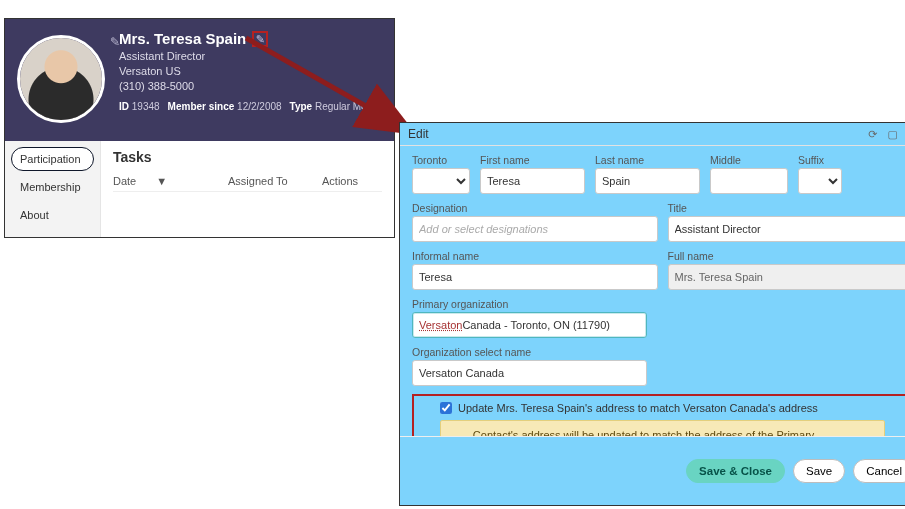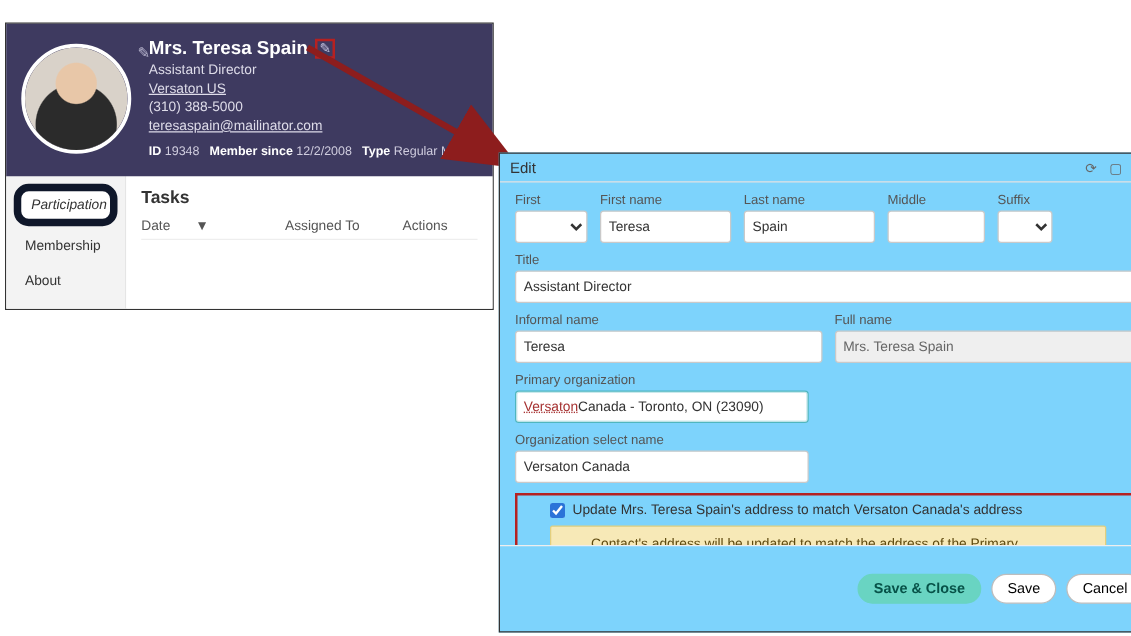--- a/index.html
+++ b/index.html
@@ -12,28 +12,28 @@
   
   .avatar-wrap::before { content:""; position:absolute; inset:0; background: radial-gradient(circle at 50% 35%, #e8c7a8 0 16px, transparent 17px),
     radial-gradient(circle at 50% 75%, #2b2b2b 0 32px, transparent 33px),
     linear-gradient(#d9d2c9,#d9d2c9); }
   .hdr-edit-dot { position: absolute; left: 105px; top: 16px; color: #b9b6cf; font-size: 12px; }
   .hdr-info { flex: 1; line-height: 1.35; }
   .hdr-name-row { display:flex; align-items:center; gap:6px; }
   .hdr-name { font-size: 15px; font-weight: 700; }
   .pencil-box { width: 16px; height: 16px; border: 2px solid #b52121; display: inline-flex; align-items:center; justify-content:center; color:#c6c3de; font-size:11px; line-height:1; cursor:pointer; }
   .hdr-sub { font-size: 11px; color: #dedce9; }
-  .hdr-link { font-size: 11px; text-decoration: underline; color: #dedce9; cursor:pointer; }
+  .hdr-link { font-size: 11px; color: #dedce9; cursor:pointer; }
   .hdr-meta { font-size: 10px; color: #cfccde; margin-top: 6px; display:flex; gap:8px; white-space:nowrap; }
   .hdr-meta b { color:#fff; font-weight:600; }
 
   .body-row { display:flex; }
   .nav { width: 96px; background:#f3f3f3; border-right:1px solid #e5e5e5; padding:6px 6px; }
   .nav-item { font-size:11px; padding:5px 8px; border-radius:12px; margin-bottom:4px; cursor:pointer; border:1px solid transparent; }
-  .nav-item.active { background:#fff; border:6px solid #0f172a;font-style:italic; }
+  .nav-item.active { background:#fff; border:1px solid #0f172a; }
   .main { flex:1; background:#fff; padding:8px 12px; }
   .main h2 { font-size:14px; font-weight:600; margin-bottom:10px; }
   .tbl-head { display:flex; font-size:11px; color:#555; border-bottom:1px solid #eee; padding-bottom:4px; }
   .tbl-head > div:nth-child(1){ width:115px; display:flex; align-items:center; gap:20px;}
   .tbl-head > div:nth-child(2){ flex:1; }
   .tbl-head > div:nth-child(3){ width:60px; }
 
   
   .arrow-svg { position:absolute; left:240px; top:28px; width:185px; height:115px; pointer-events:none; }
 
@@ -75,21 +75,20 @@
     <span class="hdr-edit-dot">✎</span>
     <div class="avatar-wrap"></div>
     <div class="hdr-info">
       <div class="hdr-name-row">
         <span class="hdr-name">Mrs. Teresa Spain</span>
         <span class="pencil-box">✎</span>
       </div>
       <div class="hdr-sub">Assistant Director</div>
       <div class="hdr-link">Versaton US</div>
       <div class="hdr-sub">(310) 388-5000</div>
-      <div class="hdr-link">teresaspain@mailinator.com</div>
       <div class="hdr-meta">
         <span><b>ID</b>&nbsp;<span>19348</span></span>
         <span><b>Member since</b>&nbsp;<span>12/2/2008</span></span>
         <span><b>Type</b>&nbsp;<span>Regular Member</span></span>
         <span><b>Status</b></span>
       </div>
     </div>
   </div>
   <div class="body-row">
     <div class="nav">
@@ -129,21 +128,21 @@
       <span>✕</span>
     </div>
   </div>
 
   <div class="dlg-body">
     <div class="scrollbar-fake"></div>
 
     
     <div class="row">
       <div class="fld" style="width:58px">
-        <span class="lbl">First</span>
+        <span class="lbl">Toronto</span>
         <select class="sel"><option>Mrs.</option></select>
       </div>
       <div class="fld" style="width:105px">
         <span class="lbl">First name</span>
         <input class="inp" value="Teresa" style="">
       </div>
       <div class="fld" style="width:105px">
         <span class="lbl">Last name</span>
         <input class="inp" value="Spain" style="">
       </div>
@@ -152,20 +151,24 @@
         <input class="inp" style="">
       </div>
       <div class="fld" style="width:44px">
         <span class="lbl">Suffix</span>
         <select class="sel"><option></option></select>
       </div>
     </div>
 
     
     <div class="row">
+      <div class="fld" style="flex:1">
+        <span class="lbl">Designation</span>
+        <input class="inp" placeholder="Add or select designations" style="">
+      </div>
       <div class="fld" style="flex:1">
         <span class="lbl">Title</span>
         <input class="inp" value="Assistant Director" style="">
       </div>
     </div>
 
     
     <div class="row">
       <div class="fld" style="flex:1">
         <span class="lbl">Informal name</span>
@@ -175,21 +178,21 @@
         <span class="lbl">Full name</span>
         <input class="inp ro" readonly="" value="Mrs. Teresa Spain" style="">
       </div>
     </div>
 
     
     <div class="fld" style="margin-bottom:8px">
       <span class="lbl">Primary organization</span>
       <div class="inp hi" style="width:235px;display:flex;align-items:center">
         <span class="org-red">Versaton</span>
-          <span> Canada - Toronto, ON (23090)</span>
+          <span> Canada - Toronto, ON (11790)</span>
       </div>
     </div>
 
     
     <div class="fld" style="margin-bottom:8px">
       <span class="lbl">Organization select name</span>
       <input class="inp" style="width: 235px;" value="Versaton Canada">
     </div>
 
     

